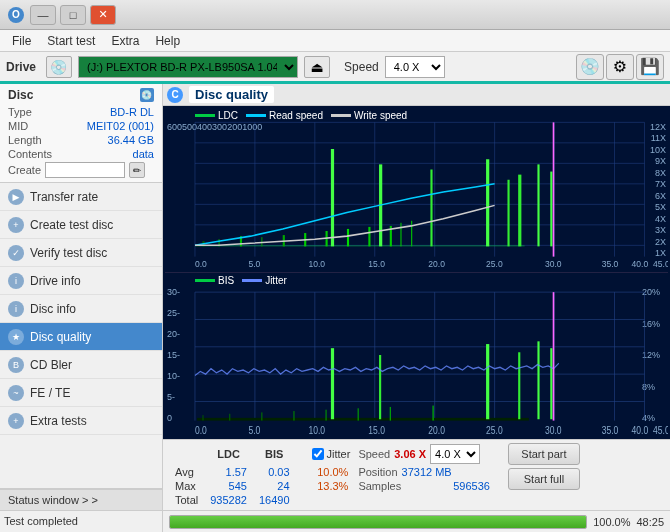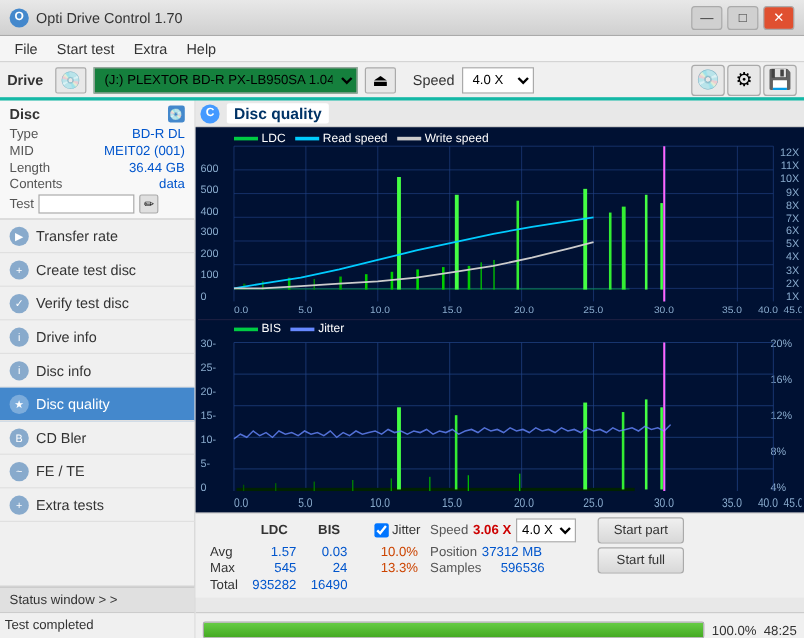--- a/index.html
+++ b/index.html
@@ -326,21 +326,20 @@
       padding: 2px 4px;
       border-bottom: 1px solid #ccc;
       gap: 6px;
     }
   </style>
 </head>
 <body>
 
 <div class="titlebar">
   <div class="titlebar-icon">O</div>
-  <span class="titlebar-title">Opti Drive Control 1.70</span>
   <div class="titlebar-controls">
     <div class="titlebar-btn">—</div>
     <div class="titlebar-btn">□</div>
     <div class="titlebar-btn close">✕</div>
   </div>
 </div>
 
 <div class="menubar">
   <div class="menu-item">File</div>
   <div class="menu-item">Start test</div>
@@ -385,21 +384,21 @@
       </div>
       <div class="disc-row">
         <span class="disc-row-label">Length</span>
         <span class="disc-row-value">36.44 GB</span>
       </div>
       <div class="disc-row">
         <span class="disc-row-label">Contents</span>
         <span class="disc-row-value">data</span>
       </div>
       <div class="disc-label-row">
-        <span class="disc-row-label">Test</span>
+        <span class="disc-row-label">Create</span>
         <input class="disc-label-input" type="text" style="">
         <div class="disc-label-btn">✏</div>
       </div>
     </div>
 
     <div class="sidebar-nav">
       <div class="nav-item">
         <div class="nav-item-icon">▶</div>
         <span>Transfer rate</span>
       </div>
@@ -467,21 +466,21 @@
           <div class="legend-item">
             <div class="legend-color" style="background:#00ccff;"></div>
             <span>Read speed</span>
           </div>
           <div class="legend-item">
             <div class="legend-color" style="background:#cccccc;"></div>
             <span>Write speed</span>
           </div>
         </div>
 
-        <div style="position:absolute; left:2px; top:27px; bottom:14px; width:26px; display:flex; flex-direction:column; justify-content:space-between; font-size:9px; color:#88aacc;">
+        <div style="position:absolute; left:2px; top:14px; bottom:14px; width:26px; display:flex; flex-direction:row; justify-content:space-between; font-size:9px; color:#88aacc;">
           <span>600</span>
             <span>500</span>
             <span>400</span>
             <span>300</span>
             <span>200</span>
             <span>100</span>
             <span>0</span>
         </div>
 
         <div style="position:absolute; right:2px; top:14px; bottom:14px; width:24px; display:flex; flex-direction:column; justify-content:space-between; font-size:9px; color:#88aacc; text-align:right;">
@@ -689,42 +688,42 @@
         </tr>
         <tr>
           <td class="stats-label">Max</td>
           <td class="stats-value">545</td>
           <td class="stats-value">24</td>
           <td></td>
           <td class="stats-value2">13.3%</td>
           <td style="padding:1px 4px;">
             <div style="display:flex; align-items:center; gap:16px; font-size:11px;">
               <span style="color:#555;">Samples</span>
-              <span style="color:#0055cc;">596536</span>
+              <span style="color:#0055cc;margin-left:36px;">596536</span>
             </div>
           </td>
         </tr>
         <tr>
           <td class="stats-label">Total</td>
           <td class="stats-value">935282</td>
           <td class="stats-value">16490</td>
           <td></td>
           <td></td>
           <td></td>
         </tr>
       </tbody>
         </table>
 
       <div class="btn-group">
         <button class="action-btn">Start part</button>
         <button class="action-btn">Start full</button>
       </div>
     </div>
 
-    <div style="height:22px; background:#f0f0f0; border-top:1px solid #ccc; display:flex; align-items:flex-end; padding:0 6px; gap:6px;margin-top:12px;">
+    <div style="height:22px; background:#f0f0f0; border-top:1px solid #ccc; display:flex; align-items:center; padding:0 6px; gap:6px;">
       <div class="progress-bar" style="width:380px;">
         <div class="progress-fill"></div>
       </div>
       <span class="progress-text">100.0%</span>
       <span style="margin-left:auto;" class="progress-time">48:25</span>
     </div>
   </div>
 
 </div>
 

